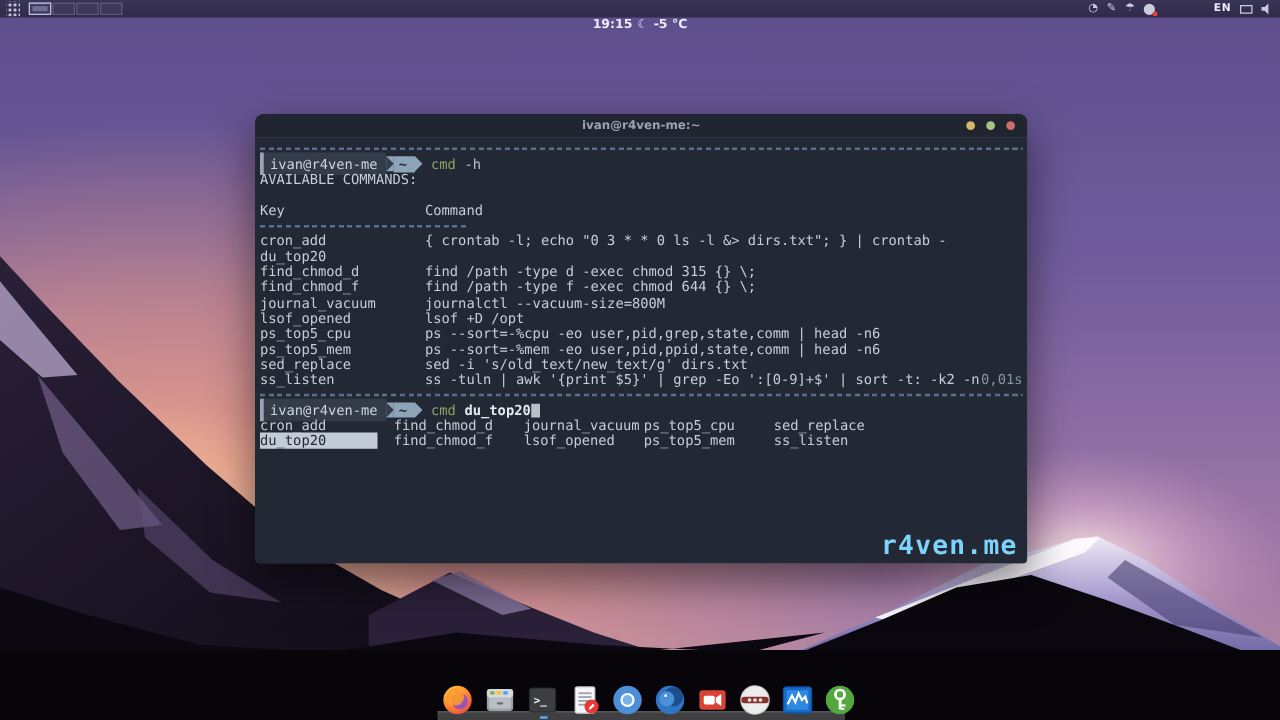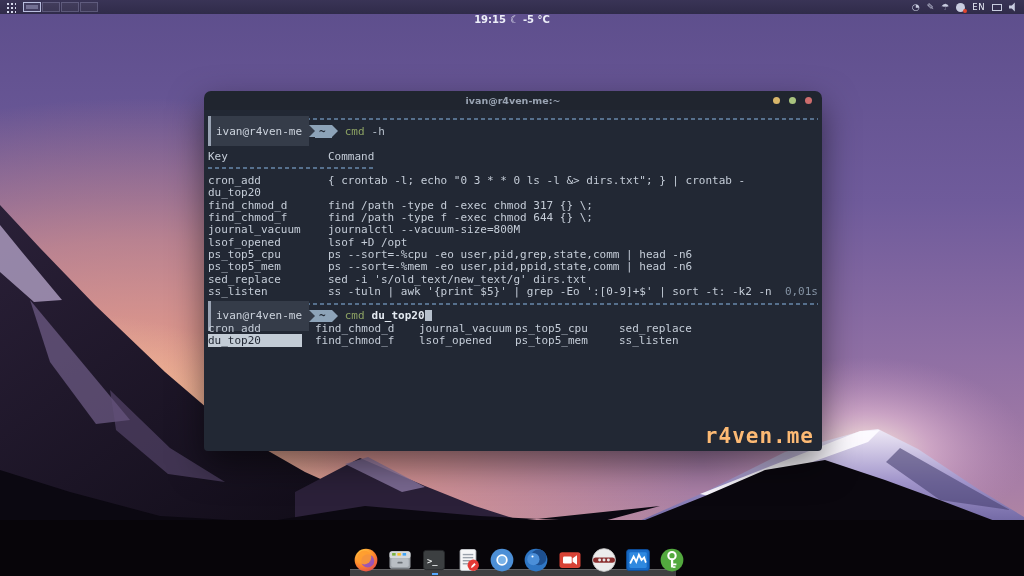--- a/index.html
+++ b/index.html
@@ -19,57 +19,57 @@
              background-size:4px 4px;background-position:1px 1px;}
   .workspaces{display:flex;gap:1px;}
   .ws{width:18px;height:10px;border:1px solid rgba(165,165,205,.30);background:rgba(255,255,255,.05);box-sizing:border-box;}
   .ws.active{background:rgba(175,175,215,.50);box-shadow:inset 0 0 0 2px rgba(58,53,88,.85);border-color:#b9bedf;}
   .panel-center{position:absolute;left:50%;transform:translateX(-50%);
                 display:flex;gap:4px;align-items:center;font-weight:bold;font-size:10px;color:#eceef8;margin-top:24px;}
   .panel-right{margin-left:auto;display:flex;gap:7px;align-items:center;}
   .tray-glyph{color:#c9cde0;font-size:9px;line-height:1;}
   .tray-dot{position:relative;width:9px;height:9px;border-radius:50%;background:#c9cde0;}
   .tray-dot::after{content:"";position:absolute;right:-2px;bottom:-1px;width:4px;height:4px;border-radius:50%;background:#e0452f;}
-  .kbd{font-weight:normal;font-size:8.5px;color:#e8ebf6;letter-spacing:.5px;}
+  .kbd{font-weight:bold;font-size:8.5px;color:#e8ebf6;letter-spacing:.5px;margin-left:40px;}
   .display-icon{width:10px;height:7px;border:1px solid #c9cde0;box-sizing:border-box;}
   .vol-icon{width:10px;height:10px;background:#c9cde0;
             clip-path:polygon(0 35%,28% 35%,58% 5%,58% 95%,28% 65%,0 65%);}
 
   
   .window{position:absolute;left:204px;top:91px;width:618px;height:360px;z-index:40;
           border-radius:7px 7px 4px 4px;overflow:hidden;box-shadow:0 14px 34px rgba(0,0,0,.5);}
   .titlebar{height:19px;background:#20252f;position:relative;display:flex;align-items:center;justify-content:center;
             color:#99a3b2;font-size:9.5px;font-weight:bold;text-align:center;}
   .win-buttons{position:absolute;right:10px;top:0;bottom:0;display:flex;gap:9px;align-items:center;}
   .wbtn{width:7px;height:7px;border-radius:50%;}
   .wbtn.min{background:#d8b66a}.wbtn.max{background:#a8c37e}.wbtn.close{background:#ce6d6d}
 
   .term{position:absolute;top:19px;left:0;right:0;bottom:0;background:#222834;
         font-family:"DejaVu Sans Mono",monospace;font-size:11px;color:#c5cdd8;padding:3px 4px;}
   .tline{height:12.3px;display:flex;align-items:center;white-space:pre;}
   .dash{flex:1;height:2px;background:repeating-linear-gradient(90deg,#56708d 0 4px,transparent 4px 7px);}
   .dash.short{flex:none;width:166px;}
-  .tkey{width:120px;flex:none;}
+  .tkey{width:132px;flex:none;}
   .timing{margin-left:auto;color:#8593a4;}
 
-  .pl-user{background:#353c49;color:#ccd3dd;padding:0 7px 0 5px;border-left:3px solid #9aa4b4;height:30px;display:flex;align-items:center;}
+  .pl-user{background:#353c49;color:#ccd3dd;padding:0 7px 0 5px;border-left:3px solid #9aa4b4;height:18px;display:flex;align-items:center;}
   .arrow1{width:0;height:0;border-top:6.2px solid #8da3b8;border-bottom:6.2px solid #8da3b8;border-left:6px solid #353c49;}
   .pl-path{background:#8da3b8;color:#232a36;font-weight:bold;padding:0 6px 0 4px;height:12.3px;display:flex;align-items:center;}
   .arrow2{width:0;height:0;border-top:6.2px solid transparent;border-bottom:6.2px solid transparent;border-left:6px solid #8da3b8;margin-right:7px;}
   .cmd-green{color:#8ca263;}
   .cmd-args{margin-left:7px;color:#b9c2cd;}
   .typed{margin-left:7px;color:#e4eaf1;font-weight:bold;}
   .cursor{display:inline-block;width:7px;height:11px;background:#b6c0cc;}
 
   .c{flex:none;}
   .c1{width:107px}.c2{width:104px}.c3{width:96px}.c4{width:104px}
   .comp-sel{display:inline-block;width:94px;background:#c3ccd6;color:#222834;}
 
   .watermark{position:absolute;right:8px;bottom:3px;font-family:"DejaVu Sans Mono",monospace;
-             font-weight:bold;font-size:21px;color:#fdba74;letter-spacing:1px;}
+             font-weight:bold;font-size:21px;color:#7dd3fc;letter-spacing:1px;}
 
   
   .dock-strip{position:absolute;bottom:0;left:350px;width:326px;height:7px;z-index:55;
               background:#404042;border-top:1px solid #616163;box-sizing:border-box;}
   .run-dot{position:absolute;bottom:1px;left:432px;width:6px;height:2px;background:#57a8ff;z-index:62;}
   .dock{position:absolute;bottom:2px;left:352px;display:flex;gap:6px;z-index:60;align-items:flex-end;}
   .dock-icon{width:28px;height:28px;display:block;}
 </style>
 </head>
 <body>
@@ -167,30 +167,31 @@
     </span>
   </div>
 
   <div class="term">
     <div class="tline"><span class="dash"></span></div>
 
     <div class="tline">
       <span class="pl-user">ivan@r4ven-me</span><span class="arrow1"></span><span class="pl-path">~</span><span class="arrow2"></span><span class="cmd-green">cmd</span><span class="cmd-args">-h</span>
     </div>
 
+    <div class="tline">AVAILABLE COMMANDS:</div>
     <div class="tline"></div>
 
     <div class="tline">
       <span class="tkey">Key</span><span>Command</span>
     </div>
     <div class="tline"><span class="dash short"></span></div>
 
     <div class="tline"><span class="tkey">cron_add</span><span>{ crontab -l; echo "0 3 * * 0 ls -l &amp;&gt; dirs.txt"; } | crontab -</span></div>
     <div class="tline"><span class="tkey">du_top20</span></div>
-    <div class="tline"><span class="tkey">find_chmod_d</span><span>find /path -type d -exec chmod 317 {} \;</span></div>
+    <div class="tline"><span class="tkey">find_chmod_d</span><span>find /path -type d -exec chmod 315 {} \;</span></div>
     <div class="tline"><span class="tkey">find_chmod_f</span><span>find /path -type f -exec chmod 644 {} \;</span></div>
     <div class="tline"><span class="tkey">journal_vacuum</span><span>journalctl --vacuum-size=800M</span></div>
     <div class="tline"><span class="tkey">lsof_opened</span><span>lsof +D /opt</span></div>
     <div class="tline"><span class="tkey">ps_top5_cpu</span><span>ps --sort=-%cpu -eo user,pid,grep,state,comm | head -n6</span></div>
     <div class="tline"><span class="tkey">ps_top5_mem</span><span>ps --sort=-%mem -eo user,pid,ppid,state,comm | head -n6</span></div>
     <div class="tline"><span class="tkey">sed_replace</span><span>sed -i 's/old_text/new_text/g' dirs.txt</span></div>
     <div class="tline"><span class="tkey">ss_listen</span><span>ss -tuln | awk '{print $5}' | grep -Eo ':[0-9]+$' | sort -t: -k2 -n</span><span class="timing">0,01s</span></div>
 
     <div class="tline"><span class="dash"></span></div>
 

